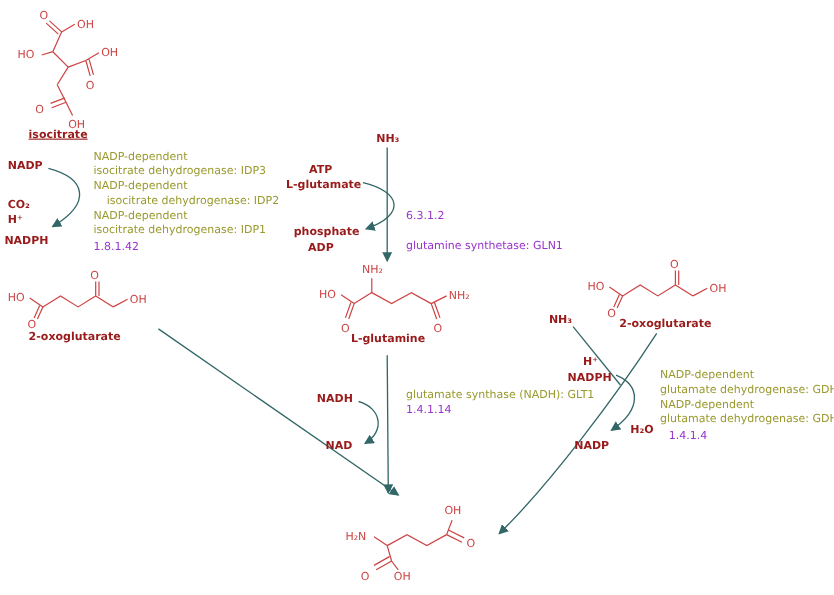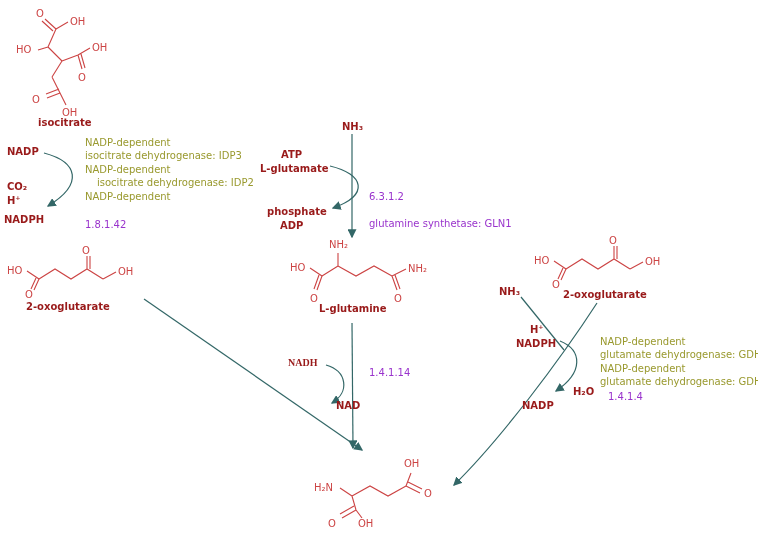--- a/index.html
+++ b/index.html
@@ -83,47 +83,49 @@
 
   <svg class="structure" style="left:312px; top:453px;" width="135" height="80" viewBox="0 0 135 80">
     <path class="bond" d="M28 35 L40 43 M40 43 L44 57 M44 57 L30 65 M42 53 L28 61 M44 57 L50 65 M40 43 L58 33 L76 43 L94 33 M94 33 L99 20 M94 33 L108 40 M96 29 L110 36"></path>
     <text class="atom" x="2" y="38">H₂N</text>
     <text class="atom" x="92" y="14">OH</text>
     <text class="atom" x="112" y="44">O</text>
     <text class="atom" x="16" y="74">O</text>
     <text class="atom" x="46" y="74">OH</text>
   </svg>
 
-  <div class="label cname" style="left:38px;  top:117px;">isocitrate</div>
+  <div class="label cname" style="left:26px;  top:117px;text-decoration:underline;">isocitrate</div>
   <div class="label cname" style="left:26px;  top:301px;">2-oxoglutarate</div>
   <div class="label cname" style="left:319px; top:303px;">L-glutamine</div>
   <div class="label cname" style="left:563px; top:289px;">2-oxoglutarate</div>
   <div class="label cname" style="left:337px; top:541px;">2 L-glutamate</div>
 
   <div class="label cof" style="left:7px; top:146px;">NADP</div>
   <div class="label cof" style="left:7px; top:181px;">CO₂</div>
   <div class="label cof" style="left:7px; top:195px;">H⁺</div>
   <div class="label cof" style="left:4px; top:214px;">NADPH</div>
   <div class="label enz" style="left:85px; top:137px;">NADP-dependent</div>
   <div class="label enz" style="left:85px; top:150px;">isocitrate dehydrogenase: IDP3</div>
   <div class="label enz" style="left:85px; top:164px;">NADP-dependent</div>
   <div class="label enz" style="left:97px; top:177px;">isocitrate dehydrogenase: IDP2</div>
   <div class="label enz" style="left:85px; top:191px;">NADP-dependent</div>
+  <div class="label enz" style="left:85px; top:204px;">isocitrate dehydrogenase: IDP1</div>
   <div class="label ec" style="left:85px; top:219px;">1.8.1.42</div>
 
   <div class="label cof" style="left:342px; top:121px;">NH₃</div>
   <div class="label cof" style="left:281px; top:149px;">ATP</div>
   <div class="label cof" style="left:260px; top:163px;">L-glutamate</div>
   <div class="label cof" style="left:267px; top:206px;">phosphate</div>
   <div class="label cof" style="left:280px; top:220px;">ADP</div>
   <div class="label ec" style="left:369px; top:178px;margin-top:40px;">glutamine synthetase: GLN1</div>
   <div class="label ec" style="left:369px; top:191px;">6.3.1.2</div>
 
-  <div class="label cof" style="left:288px; top:357px;font-family:Liberation Serif, serif;">NADH</div>
-  <div class="label cof" style="left:296px; top:400px;margin-left:40px;">NAD</div>
+  <div class="label cof" style="left:288px; top:357px;">NADH</div>
+  <div class="label cof" style="left:296px; top:400px;">NAD</div>
+  <div class="label enz" style="left:369px; top:354px;">glutamate synthase (NADH): GLT1</div>
   <div class="label ec" style="left:369px; top:367px;">1.4.1.14</div>
 
   <div class="label cof" style="left:499px; top:286px;">NH₃</div>
   <div class="label cof" style="left:530px; top:324px;">H⁺</div>
   <div class="label cof" style="left:516px; top:338px;">NADPH</div>
   <div class="label cof" style="left:528px; top:386px;padding-left:45px;">H₂O</div>
   <div class="label cof" style="left:522px; top:400px;">NADP</div>
   <div class="label enz" style="left:600px; top:336px;">NADP-dependent</div>
   <div class="label enz" style="left:600px; top:349px;">glutamate dehydrogenase: GDH1</div>
   <div class="label enz" style="left:600px; top:363px;">NADP-dependent</div>

